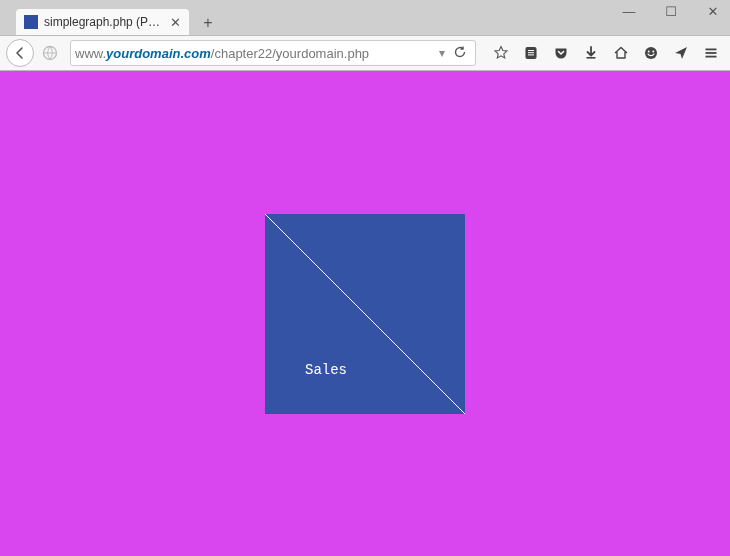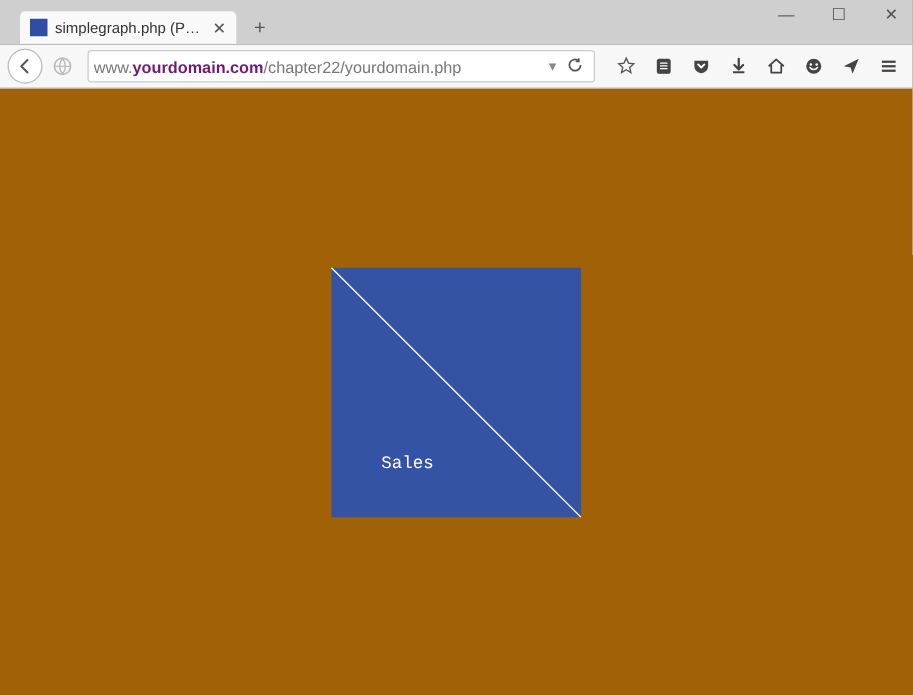--- a/index.html
+++ b/index.html
@@ -13,26 +13,26 @@
   .tab .favicon { width: 14px; height: 14px; background: #2f4ea1; }
   .tab .title { color: #333; font-size: 12px; white-space: nowrap; overflow: hidden; text-overflow: ellipsis; max-width: 120px; }
   .tab .close { color: #555; font-size: 13px; margin-left: auto; }
   .newtab { width: 26px; height: 24px; display: flex; align-items: center; justify-content: center; color: #555; font-size: 16px; margin-left: 6px; }
   .toolbar { height: 36px; background: #f7f7f7; border-top: 1px solid #bbb; border-bottom: 1px solid #bbb; display: flex; align-items: center; padding: 0 6px; gap: 4px; }
   .navbtn { width: 28px; height: 28px; border: 1px solid #bbb; border-radius: 14px; display: flex; align-items: center; justify-content: center; background: #fff; }
   .navbtn svg, .tbicon svg { display: block; }
   .identity { width: 24px; height: 24px; display: flex; align-items: center; justify-content: center; color: #999; }
   .urlbar { flex: 1; height: 26px; background: #fff; border: 1px solid #ccc; border-radius: 3px; display: flex; align-items: center; padding: 0 4px; margin: 0 4px; }
   .urlbar .urltext { flex: 1; color: #777; font-size: 13px; white-space: nowrap; overflow: hidden; }
-  .urlbar .urltext b { color: #701a75; font-weight: 600; }
+  .urlbar .urltext b { color: #0369a1; font-weight: 600; font-style: italic; }
   .urlbar .dd { color: #888; padding: 0 4px; }
   .urlbar .reload { color: #555; padding: 0 4px; }
   .tbicons { display: flex; align-items: center; gap: 4px; padding-left: 4px; }
   .tbicon { width: 26px; height: 26px; display: flex; align-items: center; justify-content: center; color: #444; }
-  .content { flex: 1; background: #a16207; display: flex; align-items: center; justify-content: center; }
+  .content { flex: 1; background: #d946ef; display: flex; align-items: center; justify-content: center; }
   .image-svg { display: block; }
   .sales-text { font-family: "Courier New", monospace; font-size: 14px; fill: #fff; }
 </style>
 </head>
 <body>
 
 <div class="window">
 
   <div class="winctrl">
     <span>—</span>

